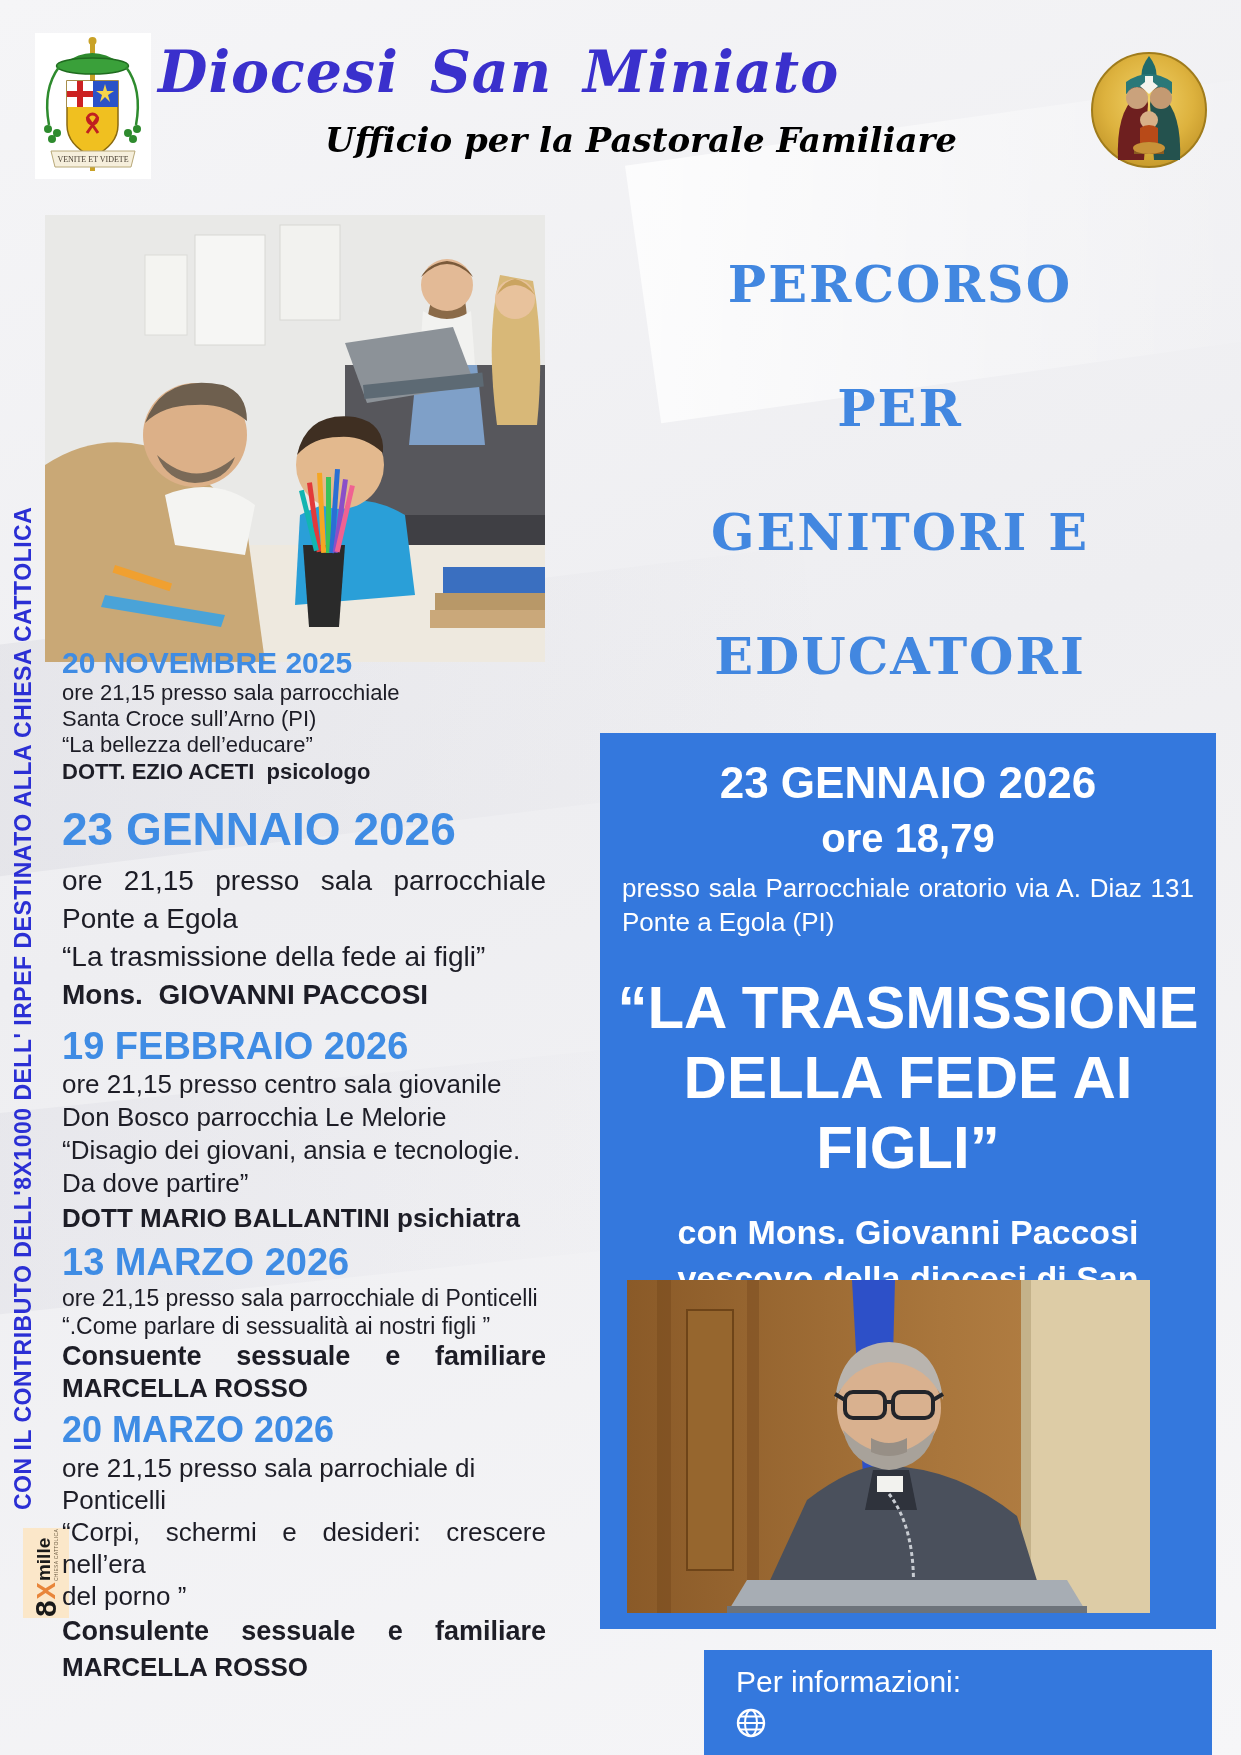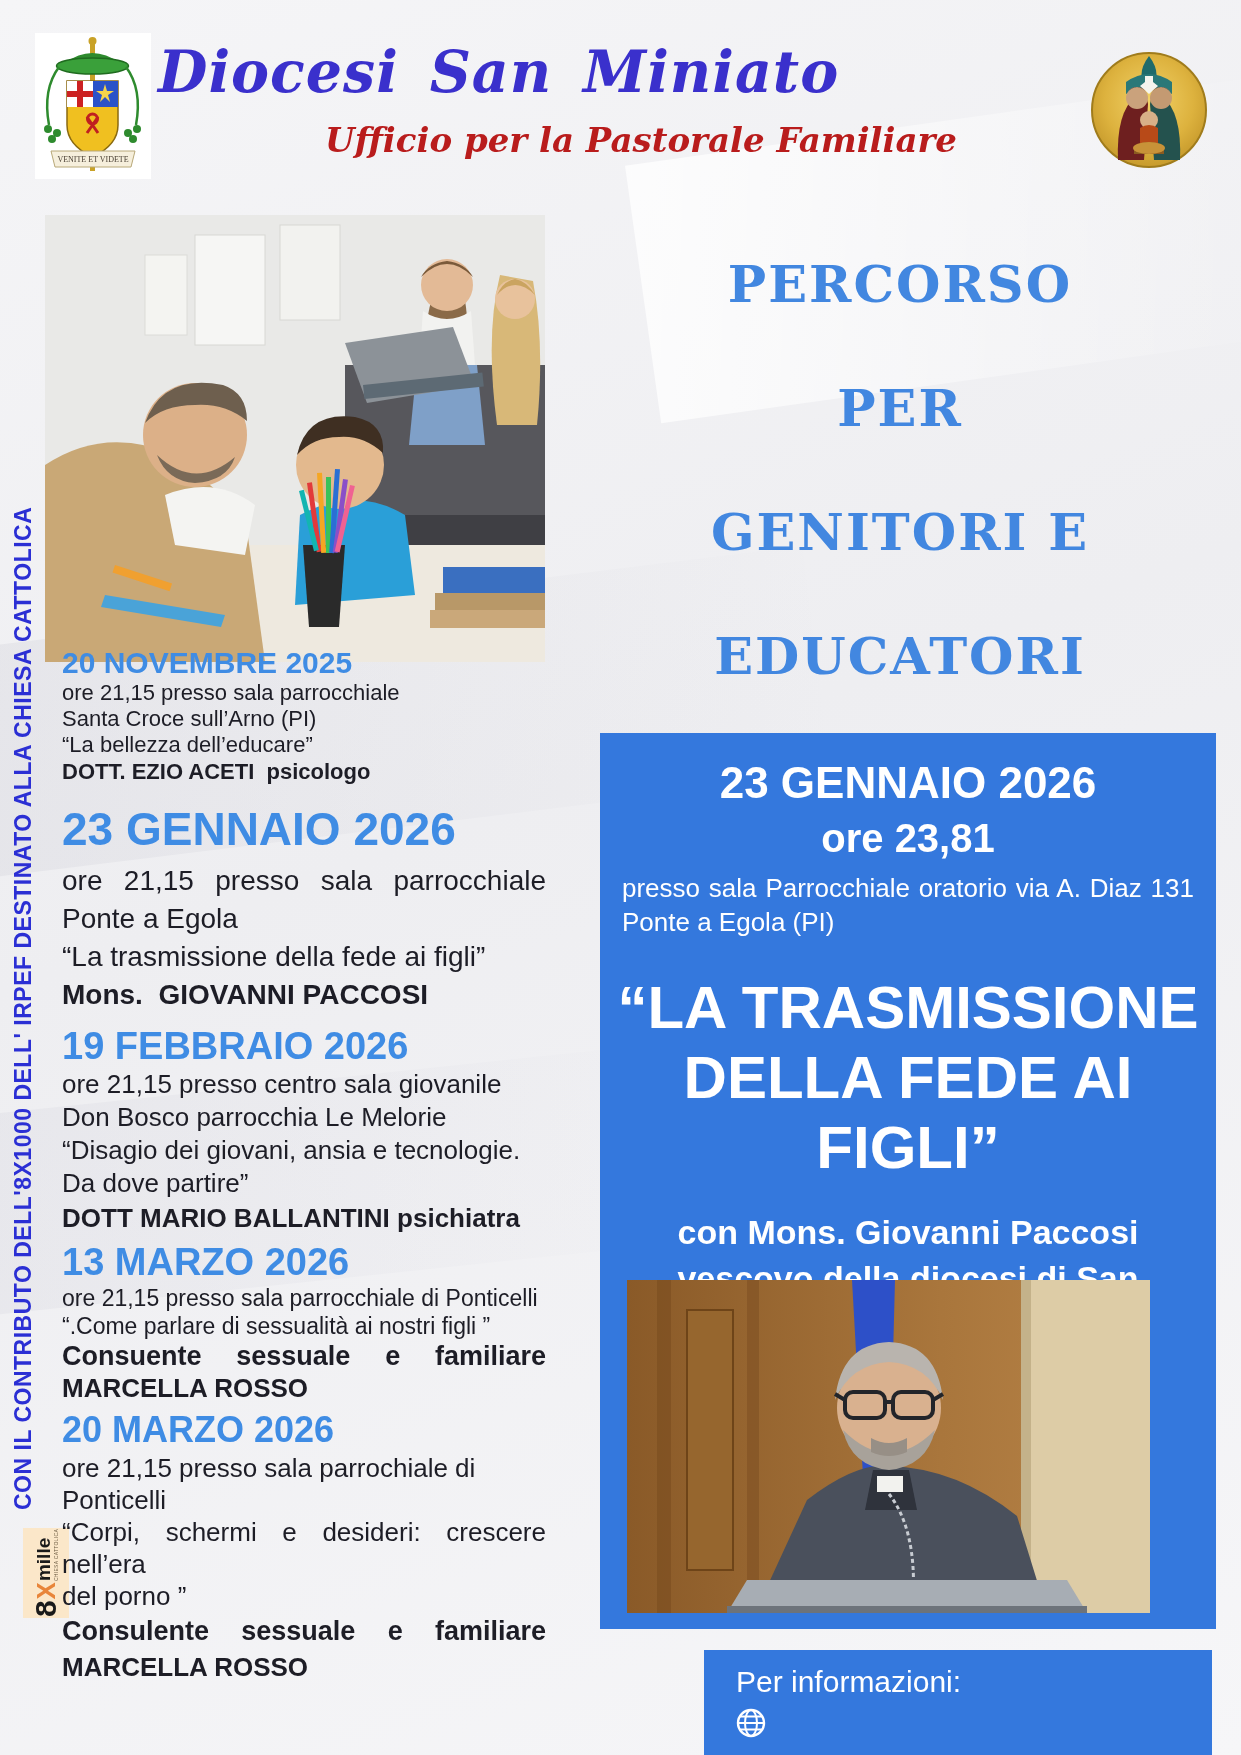--- a/index.html
+++ b/index.html
@@ -17,21 +17,21 @@
   
   .crest-box{position:absolute;left:35px;top:33px;width:116px;height:146px;background:#fff;}
   .hdr-title{
     position:absolute;left:158px;top:38px;width:760px;
     font-family:"DejaVu Serif",serif;font-style:italic;font-weight:bold;
     font-size:57px;color:#3a30cc;letter-spacing:1px;word-spacing:10px;
   }
   .hdr-sub{
     position:absolute;right:284px;top:120px;
     font-family:"DejaVu Serif",serif;font-style:italic;font-weight:bold;
-    font-size:34px;color:#b91c1c;
+    font-size:34px;color:#000000;
   }
   .holy-icon{position:absolute;left:1090px;top:42px;width:118px;height:136px;}
 
   
   .vnote{
     position:absolute;left:10px;top:500px;height:1010px;
     writing-mode:vertical-rl;transform:rotate(180deg);
     font-weight:bold;font-size:23px;letter-spacing:.5px;color:#2b2fd4;
     white-space:nowrap;
   }
@@ -272,21 +272,21 @@
     <div class="ln stretch">“Corpi, schermi e desideri: crescere nell’era</div>
     <div class="ln">del porno ”</div>
     <div class="role stretch">Consulente sessuale e familiare</div>
     <div class="sp">MARCELLA ROSSO</div>
   </div>
 
 </div>
 
 <div class="hbox">
   <div class="hbox-date">23 GENNAIO 2026</div>
-  <div class="hbox-time">ore 23,81</div>
+  <div class="hbox-time">ore 18,79</div>
   <div class="hbox-loc">
     <div class="stretch">presso sala Parrocchiale oratorio via A. Diaz 131</div>
     <div>Ponte a Egola (PI)</div>
   </div>
   <div class="hbox-title">
     <div>“LA TRASMISSIONE</div>
     <div>DELLA FEDE AI FIGLI”</div>
   </div>
   <div class="hbox-speaker">con Mons. Giovanni Paccosi vescovo della diocesi di San Miniato</div>
 

